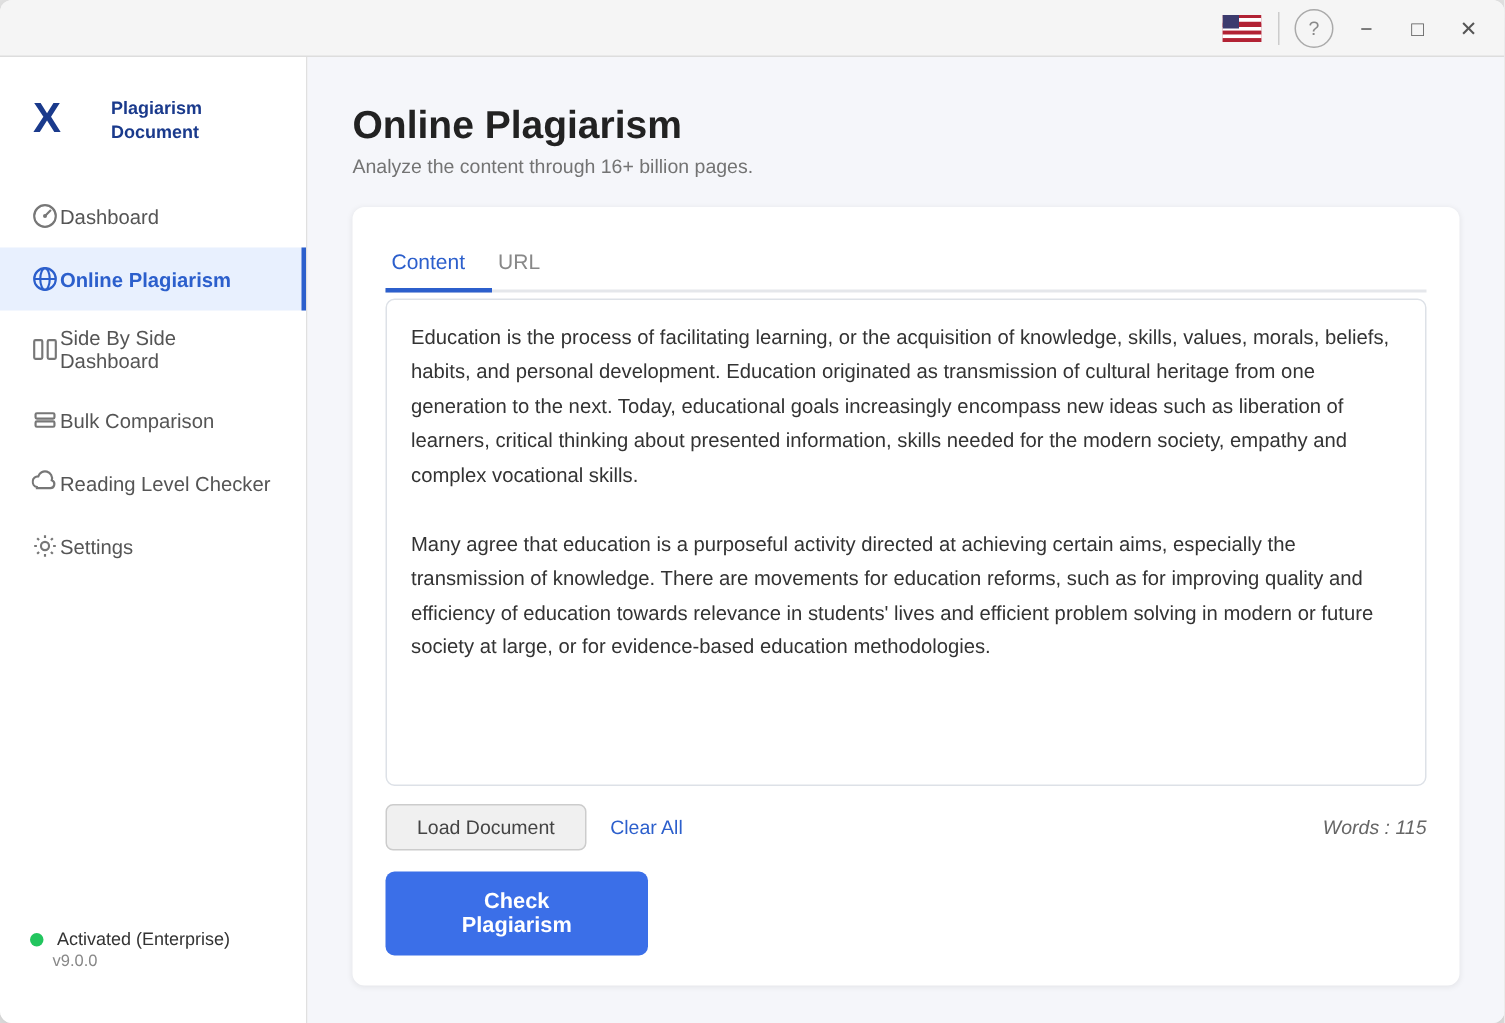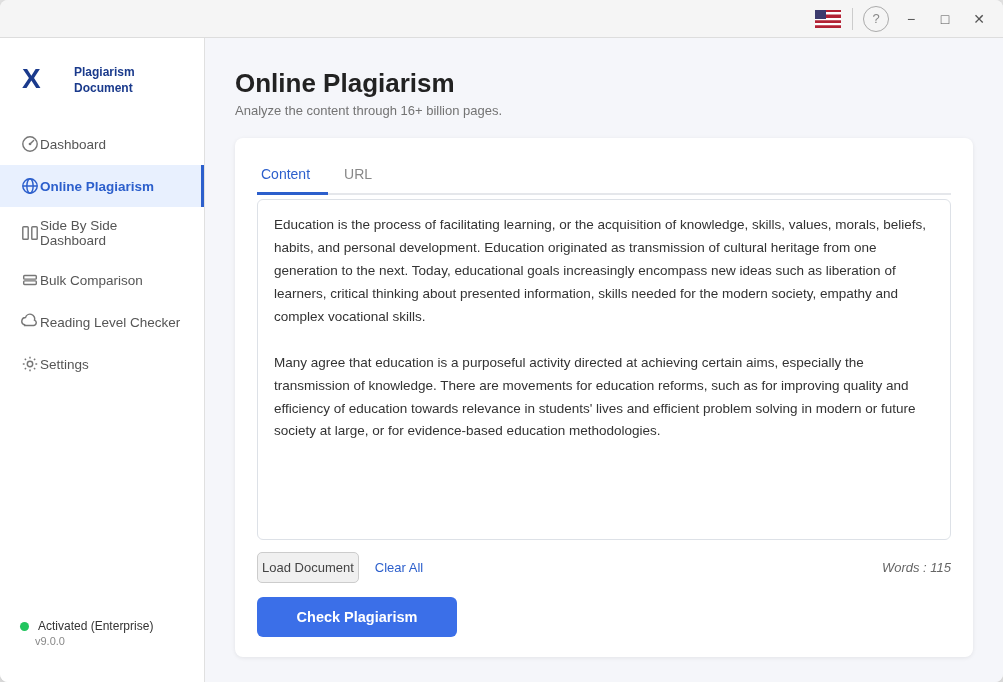--- a/index.html
+++ b/index.html
@@ -157,21 +157,21 @@
       border-radius: 8px;
       box-shadow: 0 1px 4px rgba(0,0,0,0.08);
       padding: 20px 22px 20px 22px;
       flex: 1;
       display: flex;
       flex-direction: column;
       overflow: hidden;
     }
     .tabs {
       display: flex;
-      gap: 12px;
+      gap: 0;
       border-bottom: 2px solid #e5e7eb;
       margin-bottom: 4px;
     }
     .tab {
       padding: 8px 18px 10px 4px;
       font-size: 14px;
       color: #888;
       cursor: pointer;
       border-bottom: 3px solid transparent;
       margin-bottom: -2px;
@@ -210,21 +210,21 @@
     .word-count {
       margin-left: auto;
       font-size: 13px;
       color: #666;
       font-style: italic;
     }
     .btn-load {
       background: #f0f0f0;
       border: 1.5px solid #ccc;
       border-radius: 5px;
-      padding: 7px 4px;
+      padding: 7px 20px;
       font-size: 13px;
       color: #444;
       cursor: pointer;
     }
     .btn-clear {
       background: transparent;
       border: none;
       color: #2c5fcc;
       font-size: 13px;
       cursor: pointer;
@@ -232,21 +232,21 @@
     }
     .btn-check {
       background: #3b6fe8;
       color: #fff;
       border: none;
       border-radius: 6px;
       padding: 12px 36px;
       font-size: 14.5px;
       font-weight: 600;
       cursor: pointer;
-      width: 200px;
+      width: 175px;
     }
     .flag-icon {
       width: 28px;
       height: 20px;
       display: flex;
       align-items: center;
       justify-content: center;
       cursor: pointer;
     }
     .divider-v {

